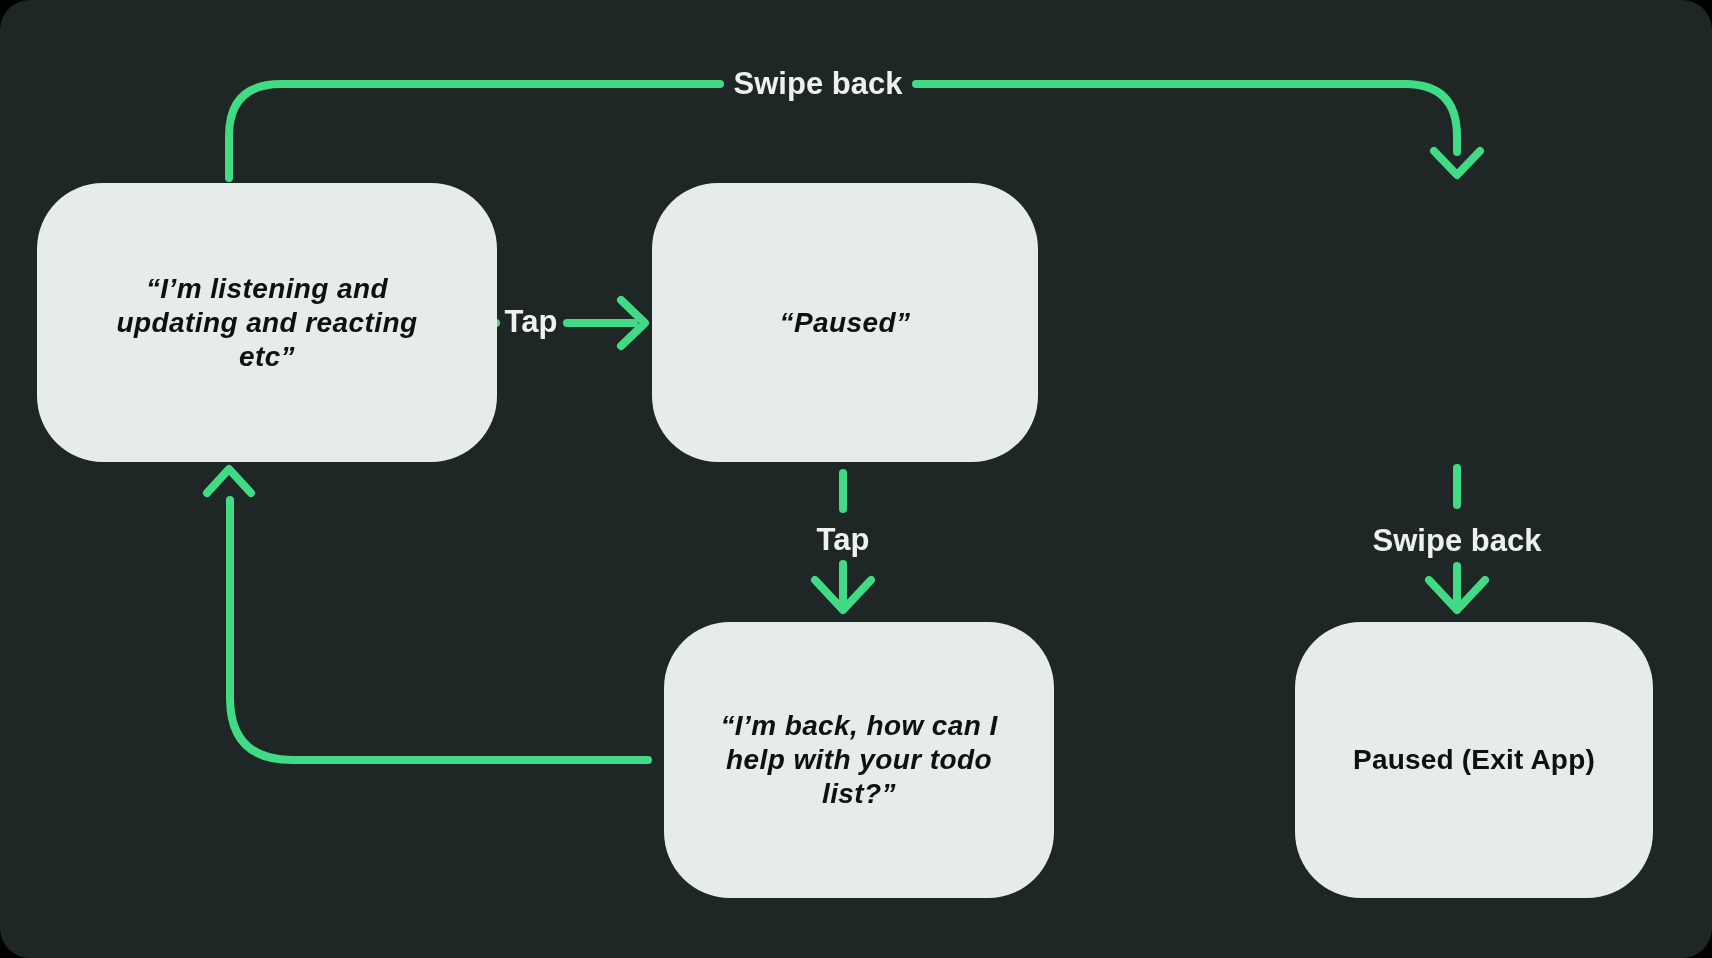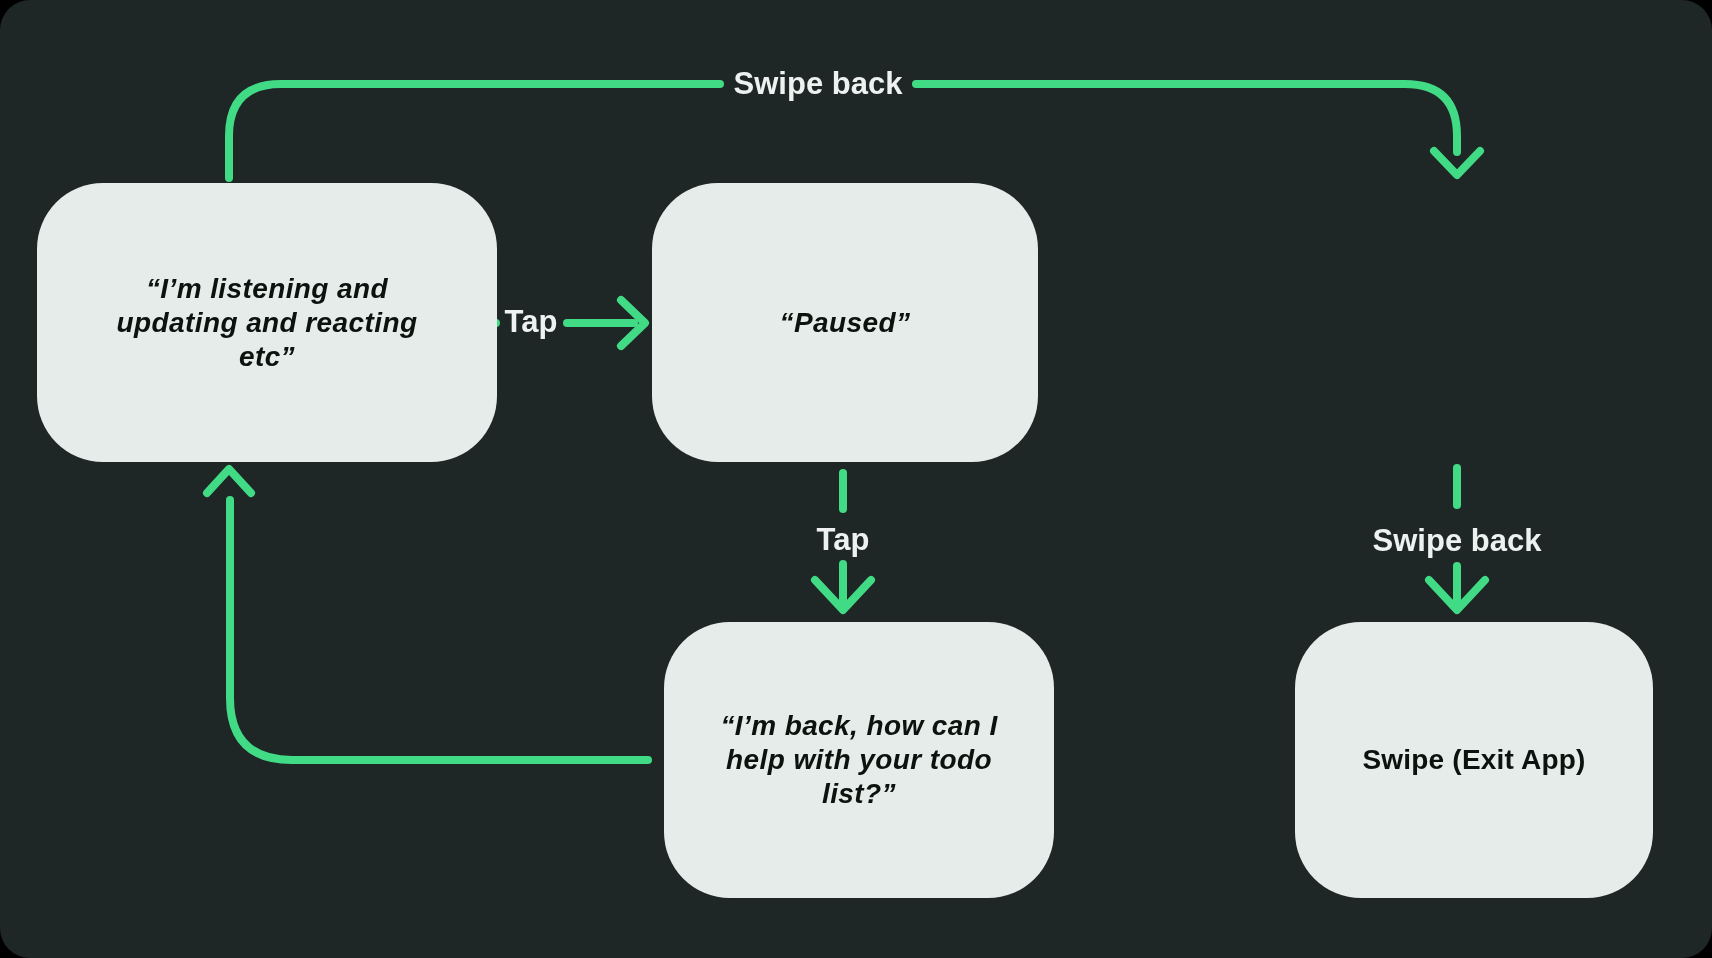--- a/index.html
+++ b/index.html
@@ -91,21 +91,21 @@
 updating and reacting
 etc”</div>
 
   <div class="node" id="node-paused">“Paused”</div>
 
 
   <div class="node" id="node-im-back">“I’m back, how can I
 help with your todo
 list?”</div>
 
-  <div class="node plain" id="node-earcon">Swipe (Exit App)</div>
+  <div class="node plain" id="node-earcon">Paused (Exit App)</div>
 
   <div class="edge-label" id="label-swipe-back-top">Swipe back</div>
 
   <div class="edge-label" id="label-tap-right">Tap</div>
 
   <div class="edge-label" id="label-tap-down">Tap</div>
 
   <div class="edge-label" id="label-swipe-back-right">Swipe back</div>
 
 </div>

